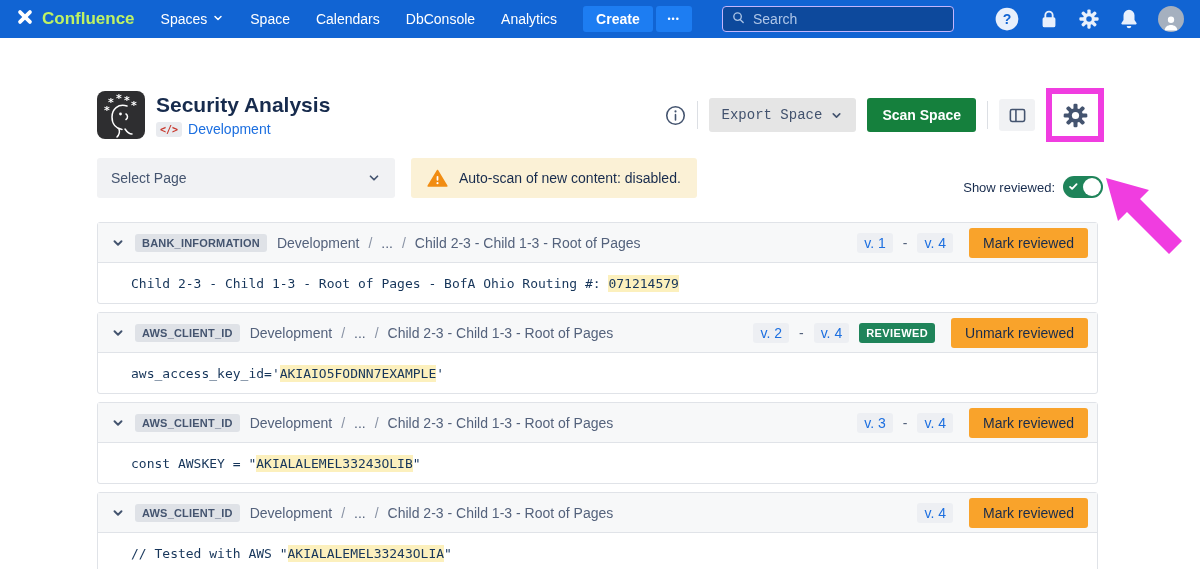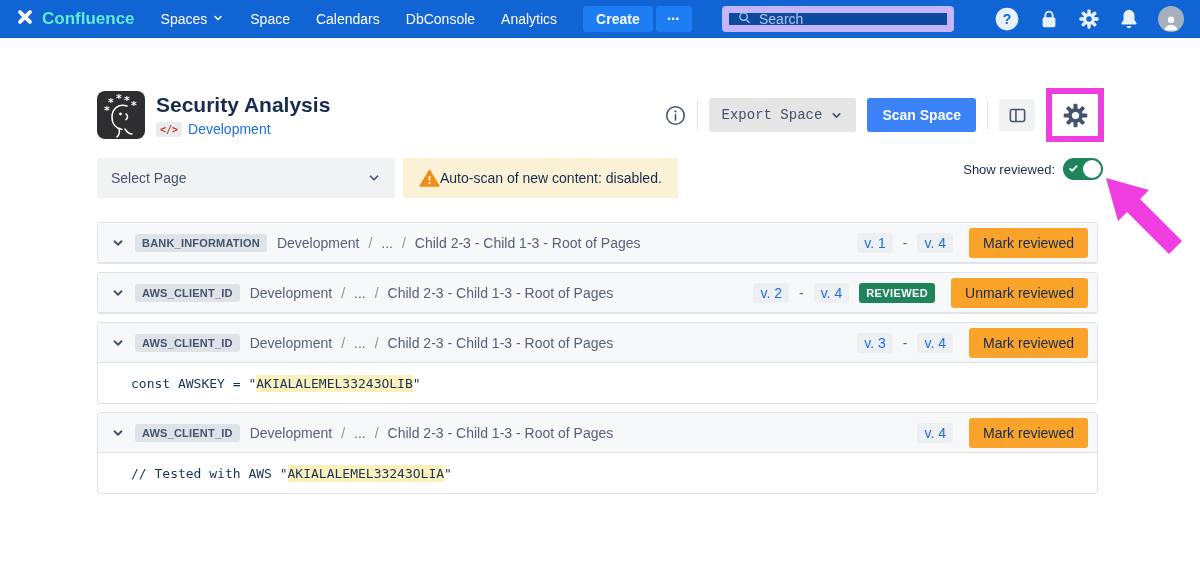--- a/index.html
+++ b/index.html
@@ -6,54 +6,54 @@
   html,body { width:1200px; height:569px; }
   body {
     position:relative; overflow:hidden; background:#fff;
     font-family:"Liberation Sans", sans-serif; color:#172B4D;
   }
   
   .topnav {
     position:absolute; top:0; left:0; width:100%; height:38px;
     background:#1164D3; display:flex; align-items:center; padding:0 16px; gap:26px;
   }
-  .brand { display:flex; align-items:center; gap:8px; color:#5eead4; font-size:17px; font-weight:bold; flex:0 0 auto; }
+  .brand { display:flex; align-items:center; gap:8px; color:#bef264; font-size:17px; font-weight:bold; flex:0 0 auto; }
   .nav-item { color:#fff; font-size:14px; display:flex; align-items:center; gap:5px; cursor:pointer; white-space:nowrap; }
   .btn-create { background:#1D7DF2; color:#fff; font-size:14px; font-weight:bold; border:none; height:26px; padding:0 13px; border-radius:3px; cursor:pointer; }
   .btn-more { background:#1D7DF2; color:#fff; border:none; height:26px; width:36px; border-radius:3px; margin-left:3px; font-size:9px; letter-spacing:1px; cursor:pointer; }
   .searchbox {
-    margin-left:auto; width:232px; height:26px; background:#0D499C; border:7px solid #c4b5fd;
+    margin-left:auto; width:232px; height:26px; background:#0D499C; border:1px solid #c4b5fd;
     border-radius:4px; display:flex; align-items:center; padding:0 8px; gap:7px;
   }
   .searchbox input { background:transparent; border:none; outline:none; color:#DCE7F7; font-size:14px; width:100%; font-family:"Liberation Sans", sans-serif; }
   .searchbox input::placeholder { color:#AFC6E8; }
   .nav-icons { display:flex; align-items:center; gap:18px; margin-left:14px; }
   .nav-icons > span { display:flex; cursor:pointer; }
   .avatar-circle { width:26px; height:26px; border-radius:50%; background:#A5B0BF; display:flex; align-items:flex-end; justify-content:center; overflow:hidden; }
 
   
   .page-header { position:absolute; top:88px; left:97px; right:96px; height:54px; display:flex; align-items:center; }
   .space-logo { width:48px; height:48px; border-radius:8px; background:#2E2E30; flex:0 0 auto; }
   .title-block { margin-left:11px; }
   .page-title { font-size:21px; font-weight:bold; color:#172B4D; line-height:24px; }
   .space-row { display:flex; align-items:center; gap:6px; margin-top:4px; }
   .code-chip { background:#E9EBEF; border-radius:3px; font-size:10px; font-weight:bold; color:#C9372C; padding:2px 4px; font-family:"DejaVu Sans Mono", monospace; }
   .space-link { color:#1C6FE0; font-size:14px; text-decoration:none; }
   .header-actions { margin-left:auto; display:flex; align-items:center; gap:11px; }
   .vdivider { width:1px; height:28px; background:#DCDFE4; }
   .btn-export { height:34px; background:#e5e5e5; border:none; border-radius:3px; color:#42526E; font-size:14px; font-weight:500; padding:0 13px; display:flex; align-items:center; gap:8px; cursor:pointer; font-family:Liberation Mono, monospace; }
-  .btn-scan { height:34px; background:#3b82f6; border:none; border-radius:3px; color:#fff; font-size:14px; font-weight:bold; padding:0 15px; cursor:pointer; font-family:"Liberation Sans", sans-serif; }
+  .btn-scan { height:34px; background:#15803d; border:none; border-radius:3px; color:#fff; font-size:14px; font-weight:bold; padding:0 15px; cursor:pointer; font-family:"Liberation Sans", sans-serif; }
   .btn-panel { height:32px; width:36px; background:#F1F2F4; border:none; border-radius:3px; display:flex; align-items:center; justify-content:center; cursor:pointer; }
   .gear-annotated { width:58px; height:54px; border:6px solid #F03DE0; display:flex; align-items:center; justify-content:center; background:#fff; }
   .annotation-arrow { position:absolute; left:1100px; top:172px; }
 
   
-  .filter-row { position:absolute; top:158px; left:97px; right:97px; height:40px; display:flex; align-items:flex-start; }
+  .filter-row { position:absolute; top:158px; left:97px; right:97px; height:40px; display:flex; align-items:flex-end; }
   .select-page { width:298px; height:40px; background:#F1F2F4; border-radius:3px; display:flex; align-items:center; justify-content:space-between; padding:0 14px; color:#44546F; font-size:14px; cursor:pointer; }
-  .warn-banner { margin-left:8px; height:40px; background:#FBF1D6; border-radius:3px; display:flex; align-items:center; padding:0 16px; font-size:14px; color:#172B4D; }
+  .warn-banner { margin-left:16px; height:40px; background:#FBF1D6; border-radius:3px; display:flex; align-items:center; gap:11px; padding:0 16px; font-size:14px; color:#172B4D; }
   .show-reviewed { margin-left:auto; display:flex; align-items:center; gap:8px; font-size:13px; color:#172B4D; }
   .toggle { width:40px; height:22px; border-radius:11px; background:#1F845A; position:relative; cursor:pointer; flex:0 0 auto; }
   .toggle .knob { position:absolute; right:2px; top:2px; width:18px; height:18px; border-radius:50%; background:#fff; }
   .toggle svg { position:absolute; left:5px; top:5px; }
 
   
   .cards { position:absolute; top:222px; left:97px; width:1001px; }
   .card { border:1px solid #E0E3E8; border-radius:3px; margin-bottom:8px; background:#fff; }
   .card-head { height:40px; background:#F7F8F9; border-bottom:1px solid #E0E3E8; display:flex; align-items:center; padding:0 9px 0 13px; gap:10px; }
   .caret { display:flex; color:#44546F; cursor:pointer; }
@@ -268,20 +268,23 @@
         <span class="crumb">...</span>
         <span class="sep">/</span>
         <span class="crumb">Child 2-3 - Child 1-3 - Root of Pages</span>
       </nav>
       <span class="head-spacer"></span>
       <span class="vchip">v. 1</span>
       <span class="vdash">-</span>
       <span class="vchip">v. 4</span>
       <button class="btn-action">Mark reviewed</button>
     </div>
+    <div class="card-body">
+      <code><span>Child 2-3 - Child 1-3 - Root of Pages - BofA Ohio Routing #: </span><mark>071214579</mark><span></span></code>
+    </div>
   </section>
 
   <section class="card">
     <div class="card-head">
       <span class="caret">
           <svg width="14" height="14" viewBox="0 0 16 16" fill="none" stroke="currentColor" stroke-width="2.2" stroke-linecap="round" stroke-linejoin="round">
             <path d="M4 6l4 4 4-4"></path>
           </svg>
         </span>
       <span class="type-badge">AWS_CLIENT_ID</span>
@@ -292,20 +295,23 @@
         <span class="sep">/</span>
         <span class="crumb">Child 2-3 - Child 1-3 - Root of Pages</span>
       </nav>
       <span class="head-spacer"></span>
       <span class="vchip">v. 2</span>
       <span class="vdash">-</span>
       <span class="vchip">v. 4</span>
       <span class="reviewed-badge">REVIEWED</span>
       <button class="btn-action">Unmark reviewed</button>
     </div>
+    <div class="card-body">
+      <code><span>aws_access_key_id='</span><mark>AKIAIO5FODNN7EXAMPLE</mark><span>'</span></code>
+    </div>
   </section>
 
   <section class="card">
     <div class="card-head">
       <span class="caret">
           <svg width="14" height="14" viewBox="0 0 16 16" fill="none" stroke="currentColor" stroke-width="2.2" stroke-linecap="round" stroke-linejoin="round">
             <path d="M4 6l4 4 4-4"></path>
           </svg>
         </span>
       <span class="type-badge">AWS_CLIENT_ID</span>

